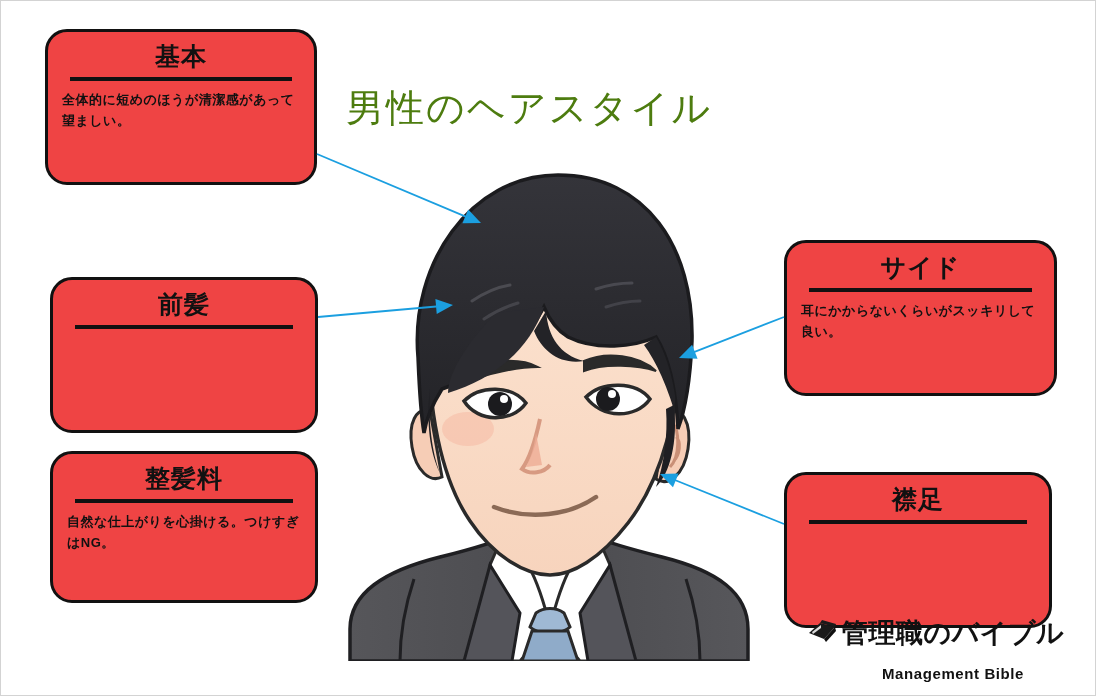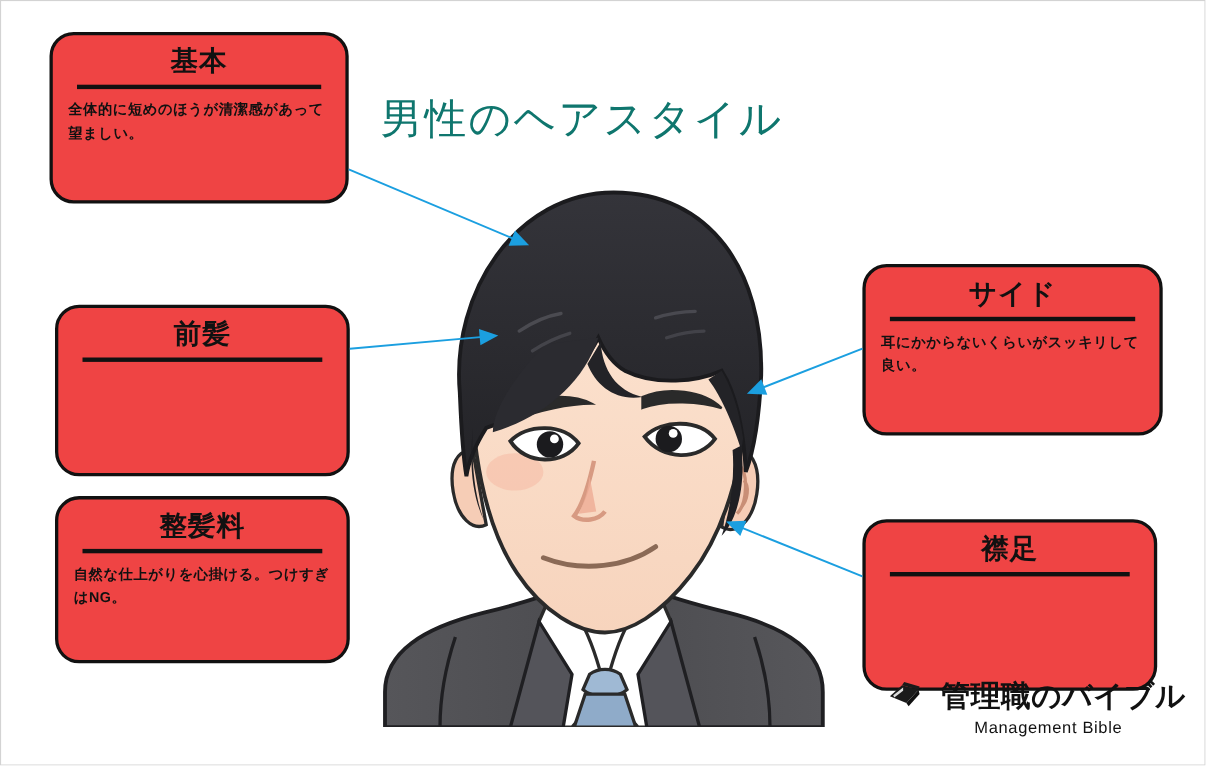--- a/index.html
+++ b/index.html
@@ -22,21 +22,21 @@
 
   
   .page-title {
     position: absolute;
     left: 345px;
     top: 82px;
     width: 420px;
     font-size: 38px;
     font-weight: 400;
     letter-spacing: 2px;
-    color: #0f766e;
+    color: #4d7c0f;
     white-space: nowrap;
   }
 
   
   .card {
     position: absolute;
     box-sizing: border-box;
     background: #ef4444;
     border: 3px solid #111111;
     border-radius: 22px;
@@ -90,36 +90,36 @@
   #logo {
     position: absolute;
     left: 806px;
     top: 614px;
     width: 258px;
     height: 66px;
   }
   .logo-row {
     display: flex;
     align-items: center;
-    gap: 18px;
+    gap: 4px;
   }
   .logo-jp {
     font-size: 27px;
     font-weight: 700;
     color: #111111;
     letter-spacing: 0.5px;
     white-space: nowrap;
   }
   .logo-en {
     text-align: center;
     font-size: 15px;
-    font-weight: 400;
+    font-weight: 700;
     color: #111111;
     letter-spacing: 0.6px;
-    margin-top: 2px;
+    margin-top: 14px;
     padding-left: 34px;
   }
 </style>
 </head>
 <body>
 
 <div id="stage">
 
   <div class="page-title">男性のヘアスタイル</div>
 

